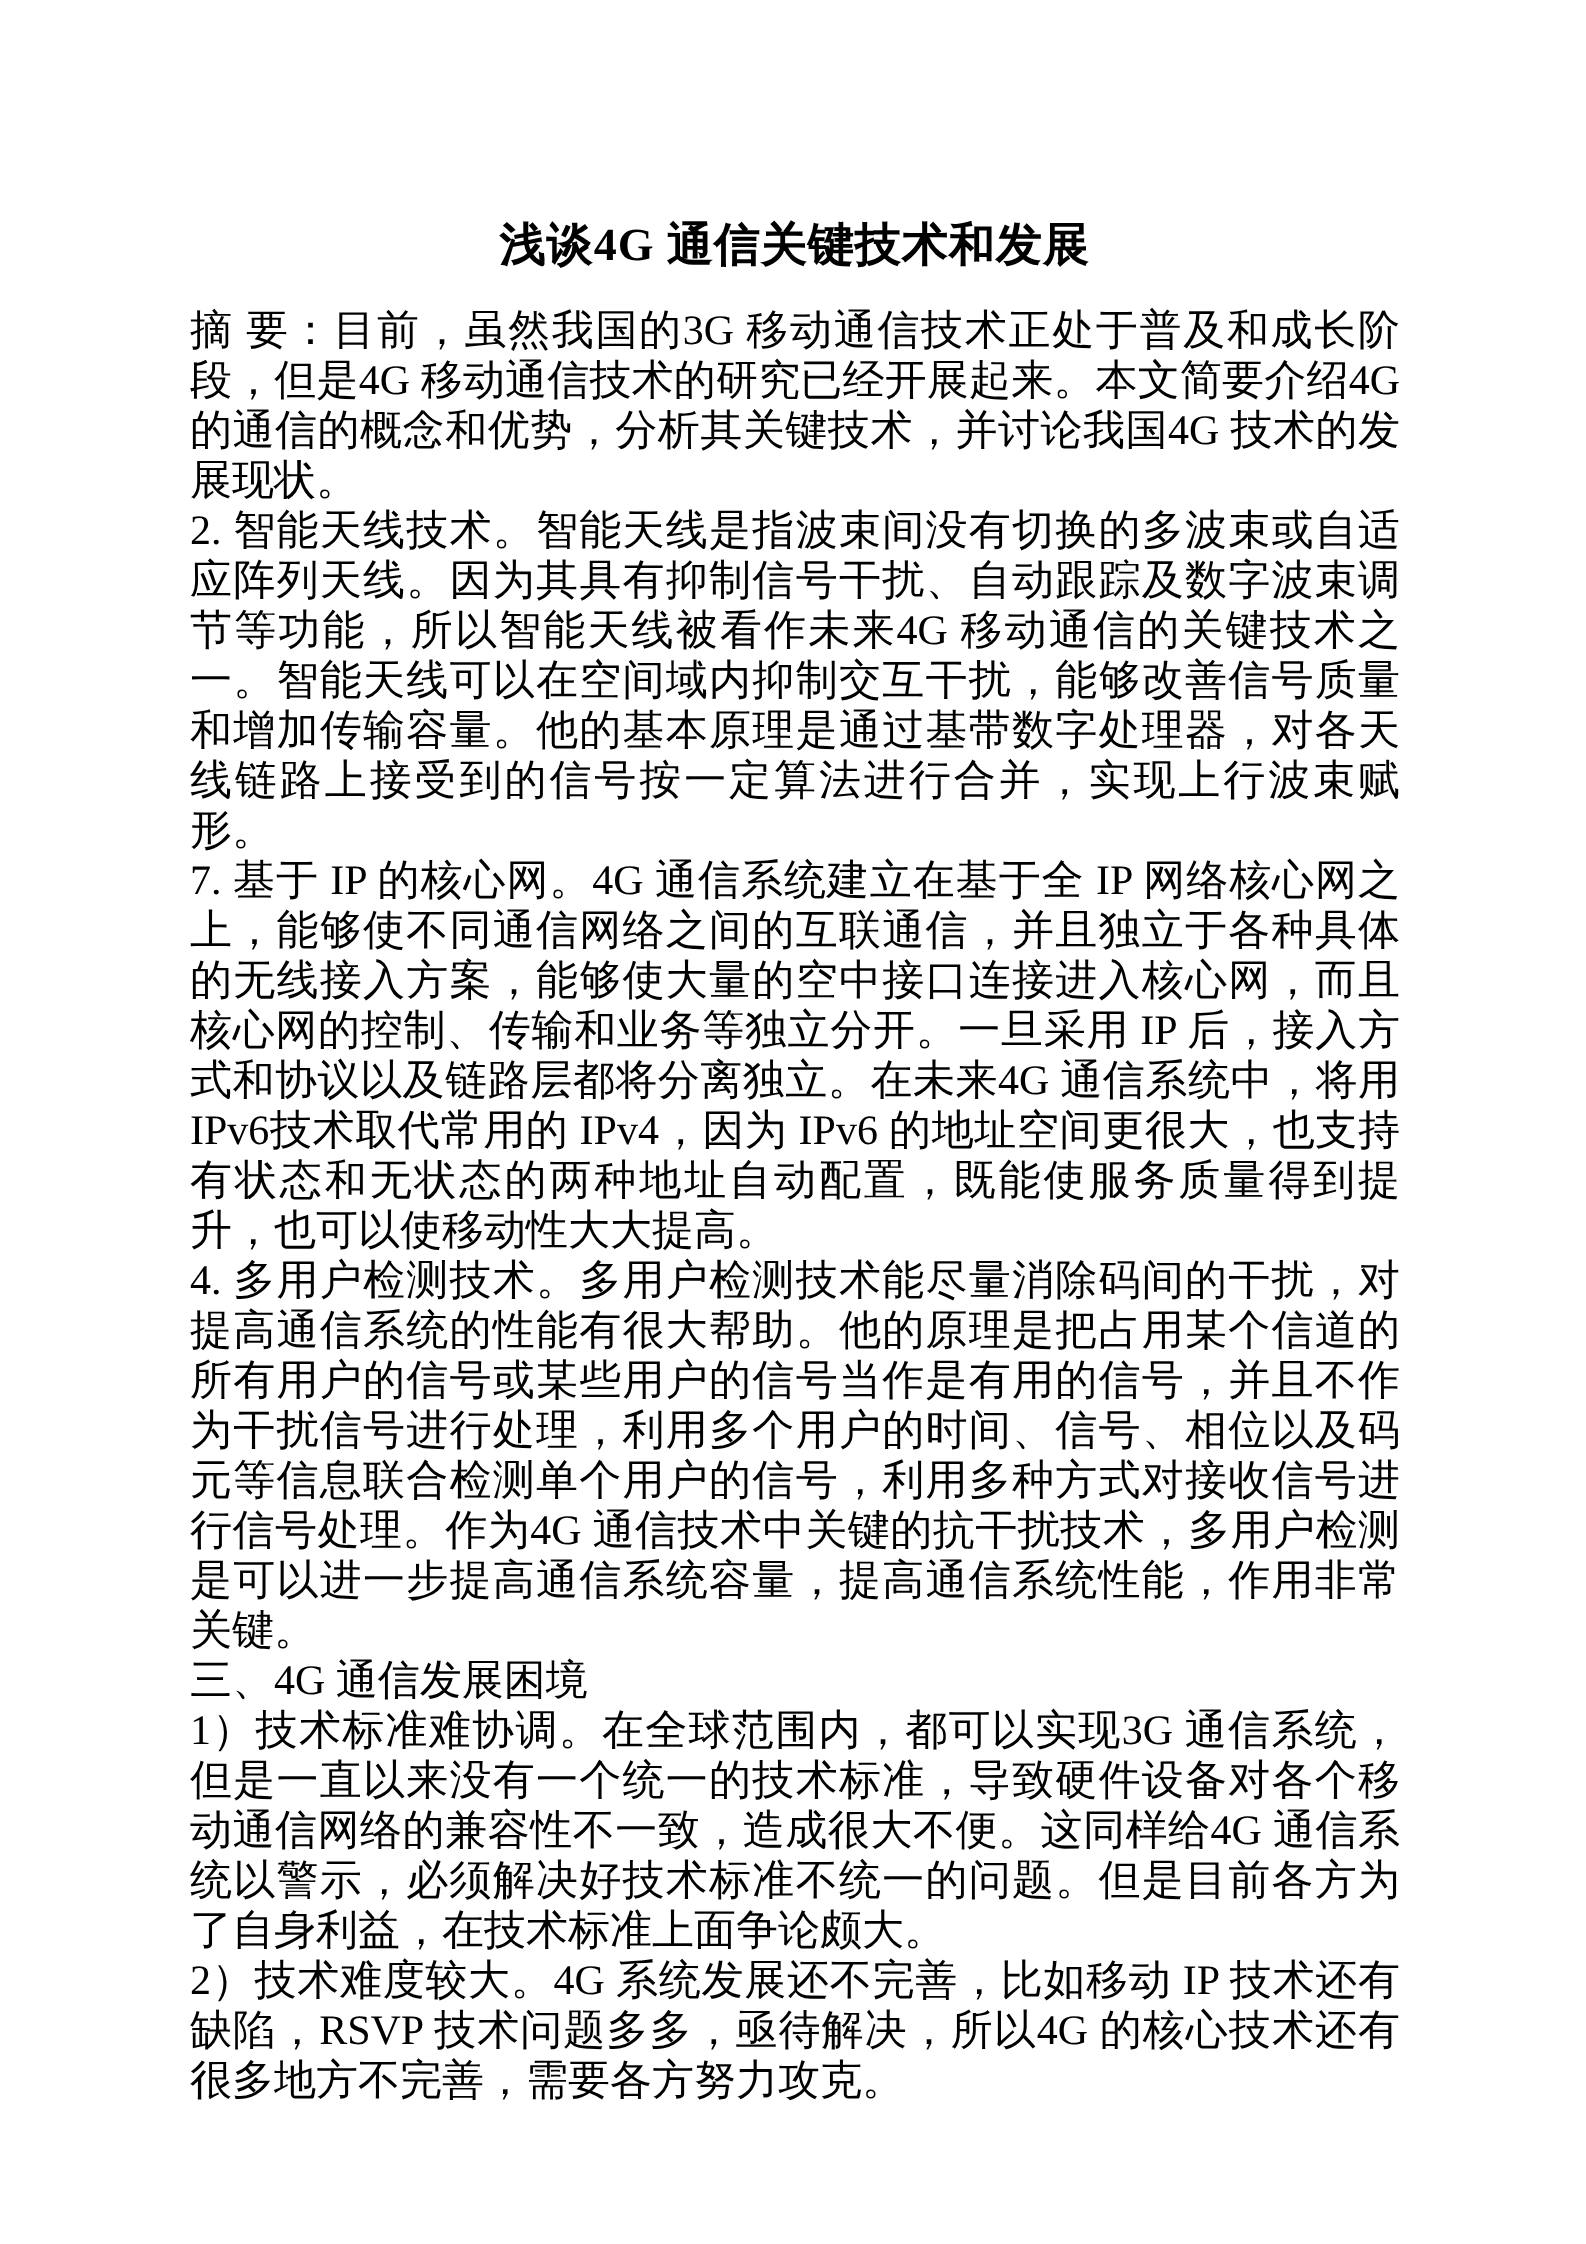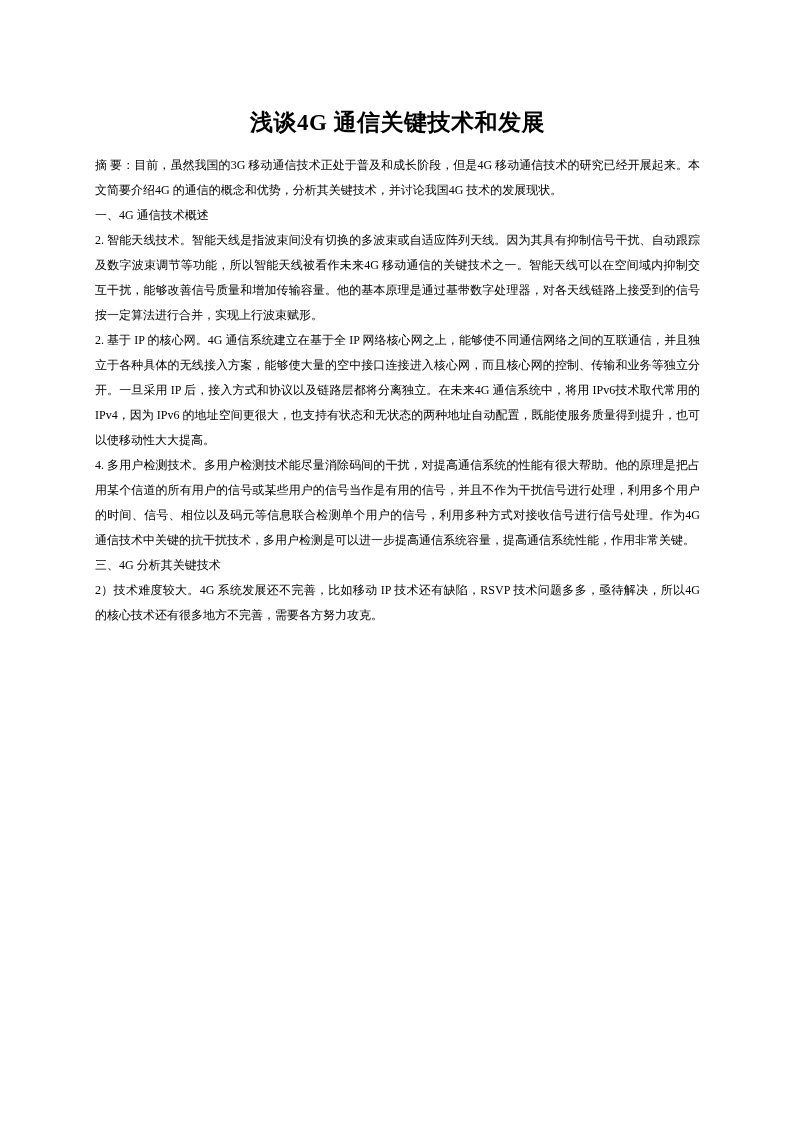--- a/index.html
+++ b/index.html
@@ -24,21 +24,21 @@
     padding-top: 106px;
     text-align: center;
     font-size: 23px;
     font-weight: bold;
     line-height: 34px;
     letter-spacing: 0.5px;
     white-space: nowrap;
   }
   .doc-body p {
     margin: 0;
-    font-size: 12px;
+    font-size: 21px;
     line-height: 25px;
     text-align: justify;
     text-justify: inter-ideograph;
     word-break: break-all;
   }
   .indent {
     text-indent: 31px;
   }
 </style>
 </head>
@@ -47,31 +47,31 @@
 <div class="page">
   <div class="doc">
 
     <h1 class="doc-title">浅谈4G 通信关键技术和发展</h1>
 
     <div class="doc-body">
 
       <p>摘 要：目前，虽然我国的3G 移动通信技术正处于普及和成长阶段，但是4G 移动通信技术的研究已经开展起来。本文简要介绍4G 的通信的概念和优势，分析其关键技术，并讨论我国4G 技术的发展现状。</p>
 
 
-      <p>一、4G 通信技术概述</p>
 
 
 
 
       <p>2. 智能天线技术。智能天线是指波束间没有切换的多波束或自适应阵列天线。因为其具有抑制信号干扰、自动跟踪及数字波束调节等功能，所以智能天线被看作未来4G 移动通信的关键技术之一。智能天线可以在空间域内抑制交互干扰，能够改善信号质量和增加传输容量。他的基本原理是通过基带数字处理器，对各天线链路上接受到的信号按一定算法进行合并，实现上行波束赋形。</p>
 
-      <p>2. 基于 IP 的核心网。4G 通信系统建立在基于全 IP 网络核心网之上，能够使不同通信网络之间的互联通信，并且独立于各种具体的无线接入方案，能够使大量的空中接口连接进入核心网，而且核心网的控制、传输和业务等独立分开。一旦采用 IP 后，接入方式和协议以及链路层都将分离独立。在未来4G 通信系统中，将用 IPv6技术取代常用的 IPv4，因为 IPv6 的地址空间更很大，也支持有状态和无状态的两种地址自动配置，既能使服务质量得到提升，也可以使移动性大大提高。</p>
+      <p>7. 基于 IP 的核心网。4G 通信系统建立在基于全 IP 网络核心网之上，能够使不同通信网络之间的互联通信，并且独立于各种具体的无线接入方案，能够使大量的空中接口连接进入核心网，而且核心网的控制、传输和业务等独立分开。一旦采用 IP 后，接入方式和协议以及链路层都将分离独立。在未来4G 通信系统中，将用 IPv6技术取代常用的 IPv4，因为 IPv6 的地址空间更很大，也支持有状态和无状态的两种地址自动配置，既能使服务质量得到提升，也可以使移动性大大提高。</p>
 
       <p>4. 多用户检测技术。多用户检测技术能尽量消除码间的干扰，对提高通信系统的性能有很大帮助。他的原理是把占用某个信道的所有用户的信号或某些用户的信号当作是有用的信号，并且不作为干扰信号进行处理，利用多个用户的时间、信号、相位以及码元等信息联合检测单个用户的信号，利用多种方式对接收信号进行信号处理。作为4G 通信技术中关键的抗干扰技术，多用户检测是可以进一步提高通信系统容量，提高通信系统性能，作用非常关键。</p>
 
-      <p>三、4G 分析其关键技术</p>
+      <p>三、4G 通信发展困境</p>
 
+      <p>1）技术标准难协调。在全球范围内，都可以实现3G 通信系统，但是一直以来没有一个统一的技术标准，导致硬件设备对各个移动通信网络的兼容性不一致，造成很大不便。这同样给4G 通信系统以警示，必须解决好技术标准不统一的问题。但是目前各方为了自身利益，在技术标准上面争论颇大。</p>
 
       <p>2）技术难度较大。4G 系统发展还不完善，比如移动 IP 技术还有缺陷，RSVP 技术问题多多，亟待解决，所以4G 的核心技术还有很多地方不完善，需要各方努力攻克。</p>
 
     </div>
   </div>
 </div>
 
 </body></html>

